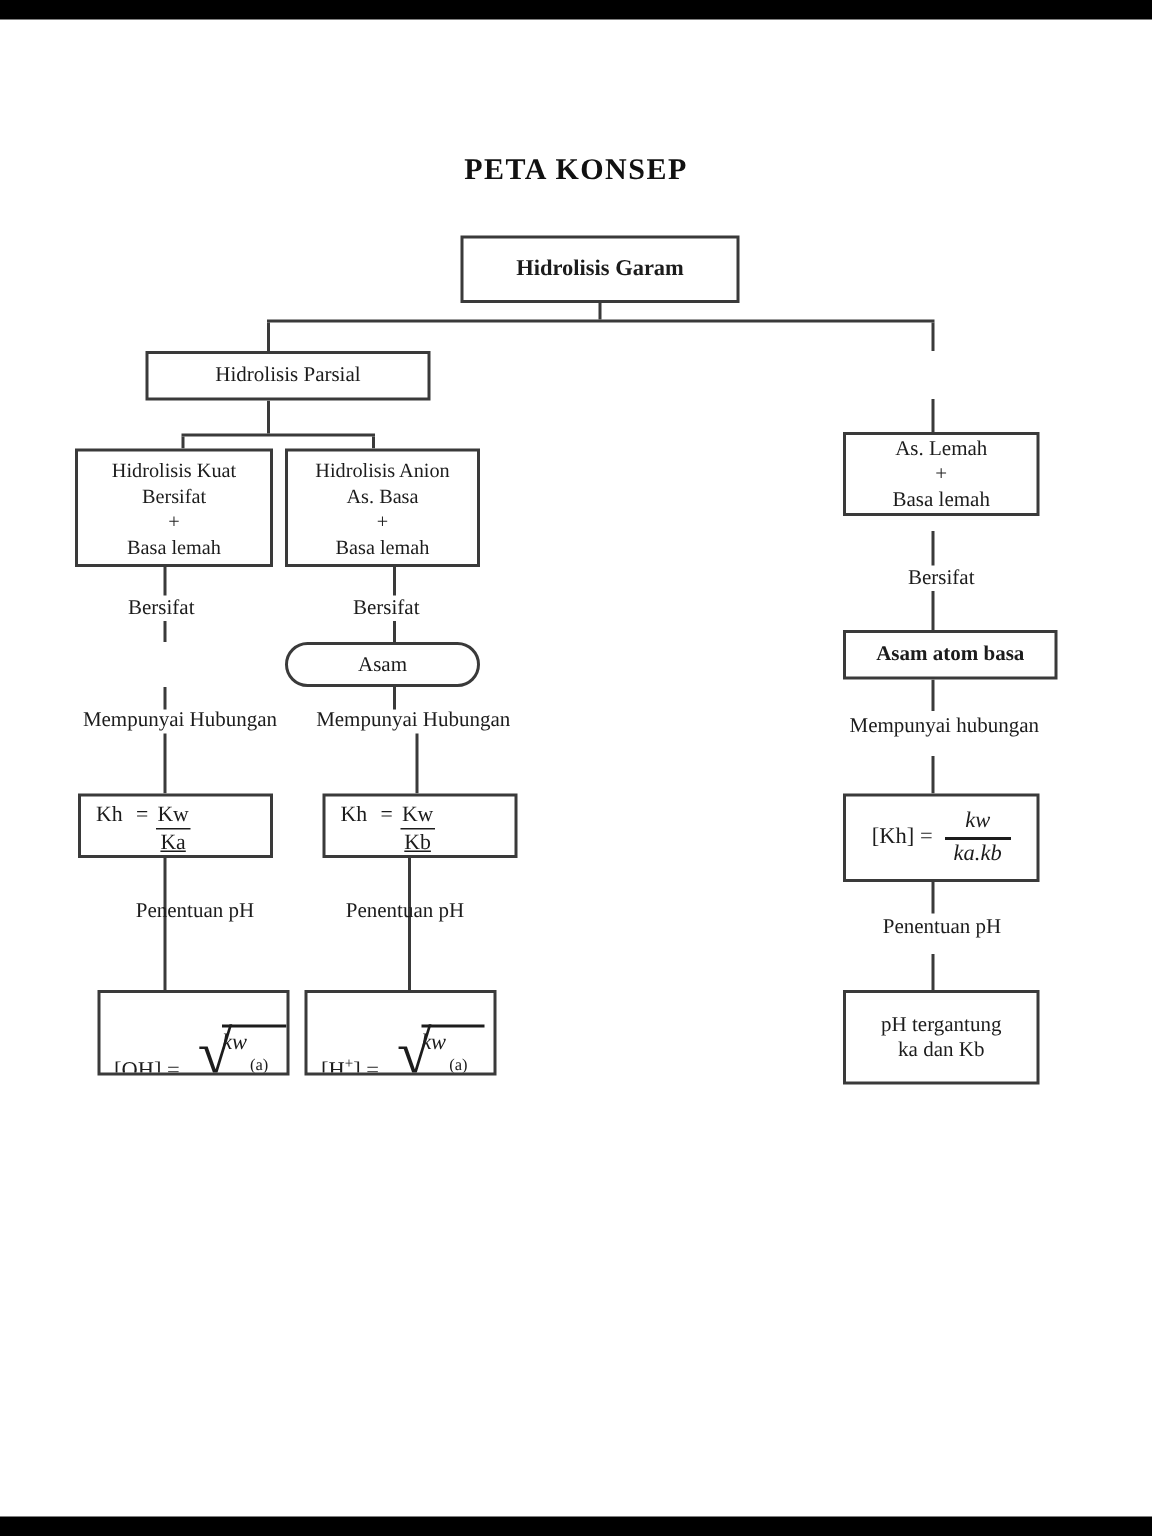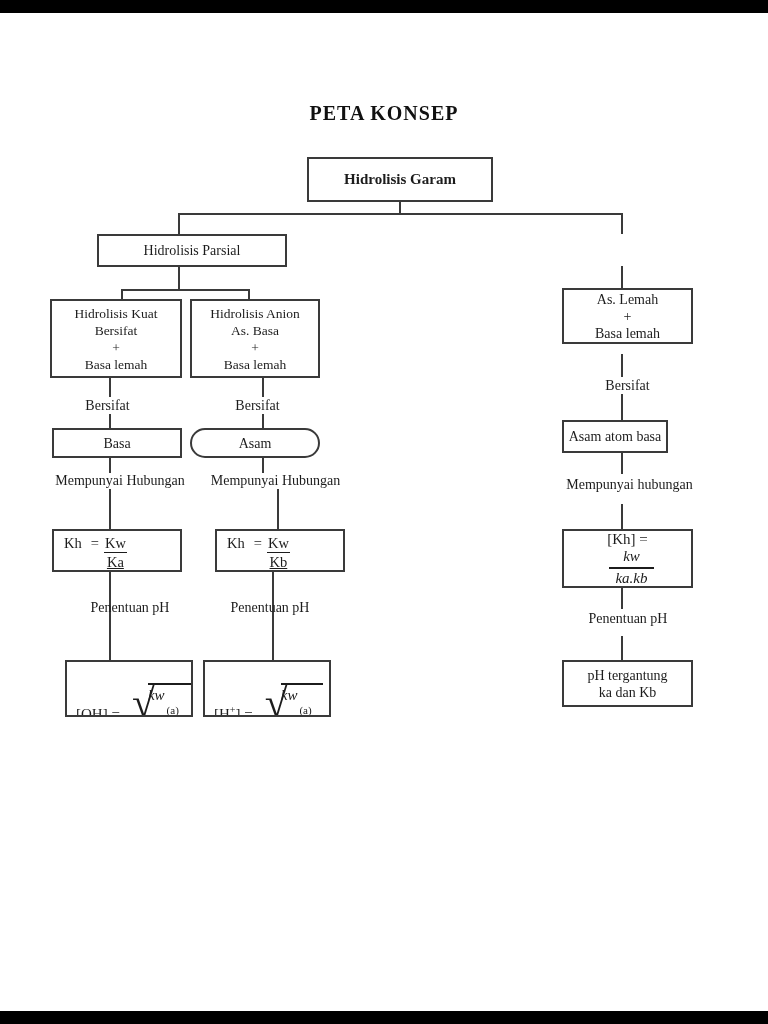--- a/index.html
+++ b/index.html
@@ -19,21 +19,21 @@
   .hline{height:2px;}
   .lbl{position:absolute;text-align:center;font-size:14px;z-index:2;line-height:15px;}
   
   .fbox{flex-direction:row;justify-content:flex-start;align-items:flex-start;
         padding:4px 0 0 10px;font-size:14.5px;line-height:16px;}
   .fbox .eq{margin:0 5px 0 9px;}
   .stack{display:inline-flex;flex-direction:column;align-items:center;}
   .stack .num-u{border-bottom:1.5px solid #1c1c1c;padding:0 1px 1px 1px;}
   .stack .den{padding-top:1px;text-decoration:underline;}
   
-  .fracbox{flex-direction:column;font-size:15px;}
+  .fracbox{flex-direction:row;font-size:15px;}
   .frac{display:inline-flex;flex-direction:column;align-items:center;margin-left:8px;}
   .frac .num{font-style:italic;padding:0 4px 2px 4px;}
   .frac .den{font-style:italic;border-top:2px solid #1c1c1c;padding:1px 6px 0 6px;}
   
   .clipbox{overflow:hidden;}
   .clip-formula{position:absolute;left:9px;bottom:-8px;display:flex;
                 align-items:flex-end;font-size:15px;white-space:nowrap;z-index:3;}
   .clip-formula .lhs{line-height:17px;}
   .root{display:inline-flex;align-items:flex-start;margin-left:12px;}
   .root .sign{font-size:42px;line-height:40px;font-weight:300;letter-spacing:-2px;}
@@ -97,23 +97,20 @@
   <div class="box small" style="left:190px;top:299px;width:130px;height:79px;">
     <div>Hidrolisis Anion</div>
     <div>As. Basa</div>
     <div>+</div>
     <div>Basa lemah</div>
   </div>
 
   <div class="lbl" style="left:55px;top:398px;width:105px;">Bersifat</div>
   <div class="lbl" style="left:205px;top:398px;width:105px;">Bersifat</div>
 
-  <div class="box" style="left:52px;top:428px;width:130px;height:30px;">
-    <div>Basa</div>
-  </div>
   <div class="box" style="left:190px;top:428px;width:130px;height:30px;border-radius:15px;">
     <div>Asam</div>
   </div>
 
   <div class="lbl" style="left:40px;top:473px;width:160px;">Mempunyai Hubungan</div>
   <div class="lbl" style="left:198px;top:473px;width:155px;">Mempunyai Hubungan</div>
 
   <div class="box fbox" style="left:52px;top:529px;width:130px;height:43px;">
     <span>Kh</span>
     <span class="eq">=</span>
@@ -158,34 +155,34 @@
   </div>
 
   <div class="box" style="left:562px;top:288px;width:131px;height:56px;">
     <div>As. Lemah</div>
     <div>+</div>
     <div>Basa lemah</div>
   </div>
 
   <div class="lbl" style="left:575px;top:378px;width:105px;">Bersifat</div>
 
-  <div class="box" style="left:562px;top:420px;width:106px;height:33px;">
+  <div class="box" style="left:562px;top:420px;width:143px;height:33px;font-weight:bold;">
     <div>Asam atom basa</div>
   </div>
 
   <div class="lbl" style="left:552px;top:477px;width:155px;">Mempunyai hubungan</div>
 
   <div class="box fracbox" style="left:562px;top:529px;width:131px;height:59px;">
     <span>[Kh] =</span>
     <span class="frac">
       <span class="num">kw</span>
       <span class="den">ka.kb</span>
     </span>
   </div>
 
   <div class="lbl" style="left:553px;top:611px;width:150px;">Penentuan pH</div>
 
-  <div class="box" style="left:562px;top:660px;width:131px;height:47px;">
+  <div class="box" style="left:562px;top:660px;width:131px;height:63px;">
     <div>pH tergantung</div>
     <div>ka dan Kb</div>
   </div>
 
 </div>
 
 </body></html>

